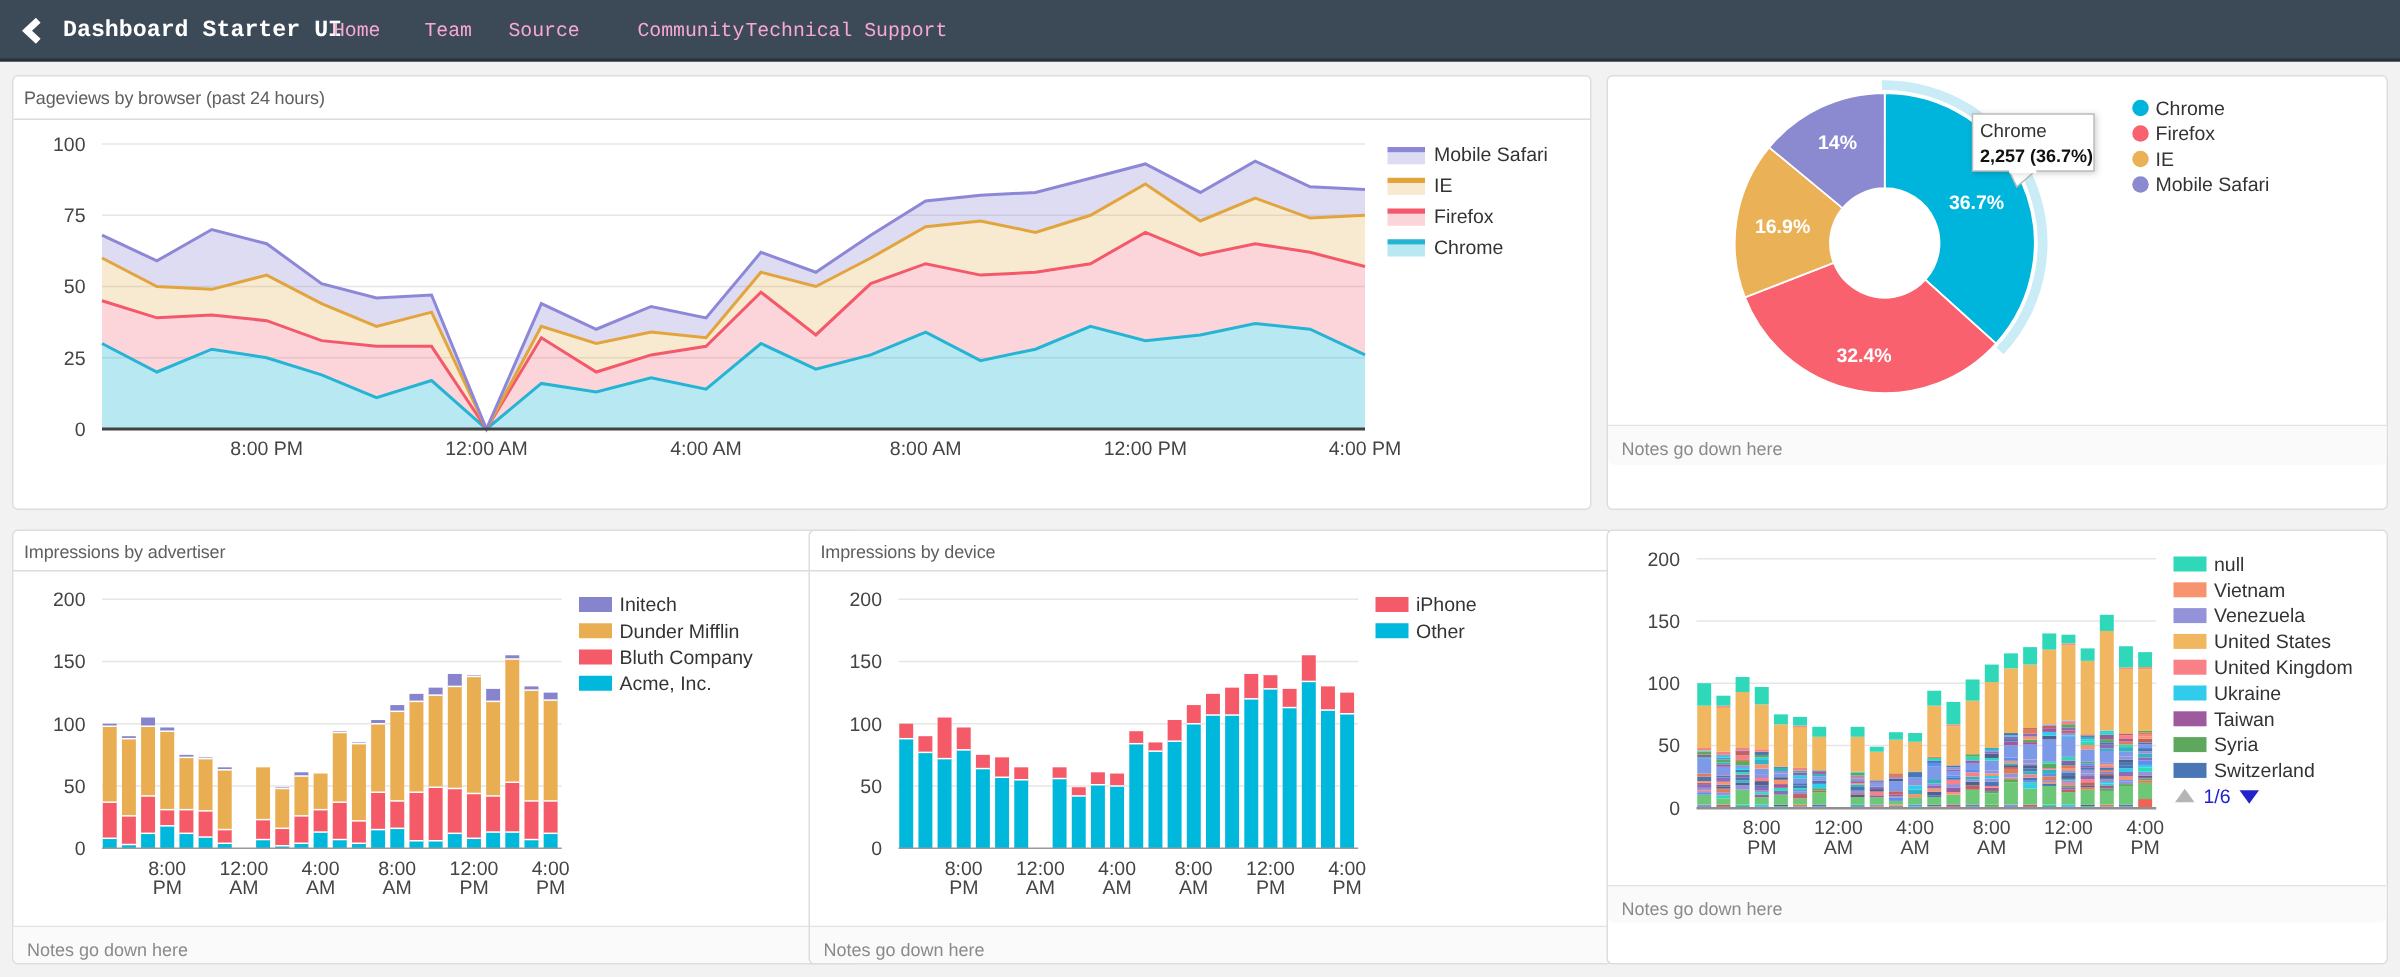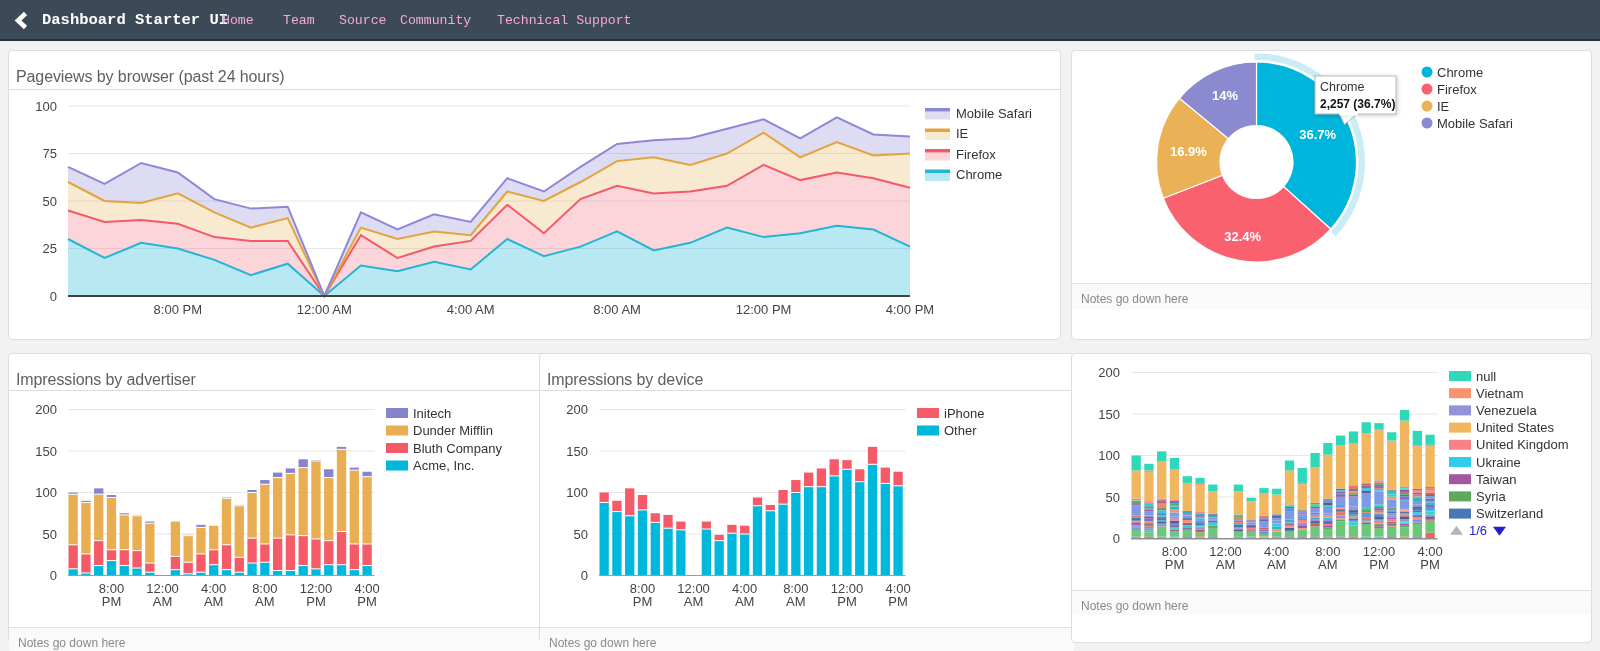--- a/index.html
+++ b/index.html
@@ -1,32 +1,32 @@
 <!DOCTYPE html>
 <html><head><meta charset="utf-8"><style>
 * { margin:0; padding:0; box-sizing:border-box; }
 body { width:1600px; height:651px; background:#f2f2f2; font-family:"Liberation Sans",sans-serif; position:relative; overflow:hidden; }
 .nav { position:absolute; left:0; top:0; width:1600px; height:41px; background:#3c4a57; border-bottom:2px solid #27313b;font-family:Liberation Mono, monospace; }
 .nav .brand { position:absolute; left:42px; top:0; line-height:41px; color:#fff; font-size:15.5px; font-weight:bold; }
 .nav a { position:absolute; top:0; line-height:41px; color:#f9a8d4; font-size:13.2px; text-decoration:none; }
 .panel { position:absolute; background:#fff; border:1px solid #ddd; border-radius:4px; }
-.hd { border-bottom:1px solid #dcdcdc; font-size:16px; letter-spacing:-0.1px; color:#5f5f5f; padding:7px 0 0 7px;margin-top:10px; }
+.hd { border-bottom:1px solid #dcdcdc; font-size:12px; letter-spacing:-0.1px; color:#5f5f5f; padding:7px 0 0 7px; }
 .stage { position:relative; }
 .ft { border-top:1px solid #e2e2e2; background:#fafafa; font-size:12px; color:#8a8a8a; padding:7.5px 0 0 9px; border-radius:0 0 4px 4px; }
 svg text { font-family:"Liberation Sans",sans-serif; }
 </style></head><body>
 <div class="nav">
   <svg width="16" height="20" style="position:absolute;left:12px;top:11px">
       <path d="M 13.5 2.5 L 6 9.5 L 13.5 16.5" stroke="#fff" stroke-width="4.6" fill="none"></path>
     </svg>
   <span class="brand">Dashboard Starter UI</span>
   <a style="left:222px">Home</a>
   <a style="left:283px">Team</a>
   <a style="left:339px">Source</a>
-  <a style="left:400px">Community</a>
+  <a style="left:425px">Community</a>
   <a style="left:497px">Technical Support</a>
 </div>
 <div class="panel" style="left:8px;top:50px;width:1053px;height:290px">
 <div class="hd" style="height:29px">Pageviews by browser (past 24 hours)</div>
 <div class="stage" style="height:232px">
       <svg width="1051" height="232" style="position:absolute;left:0;top:0">
         <line x1="59.0" y1="158.5" x2="901.0" y2="158.5" stroke="#e6e6e6" stroke-width="1"></line>
         <line x1="59.0" y1="111.0" x2="901.0" y2="111.0" stroke="#e6e6e6" stroke-width="1"></line>
         <line x1="59.0" y1="63.5" x2="901.0" y2="63.5" stroke="#e6e6e6" stroke-width="1"></line>
         <line x1="59.0" y1="16.0" x2="901.0" y2="16.0" stroke="#e6e6e6" stroke-width="1"></line>

